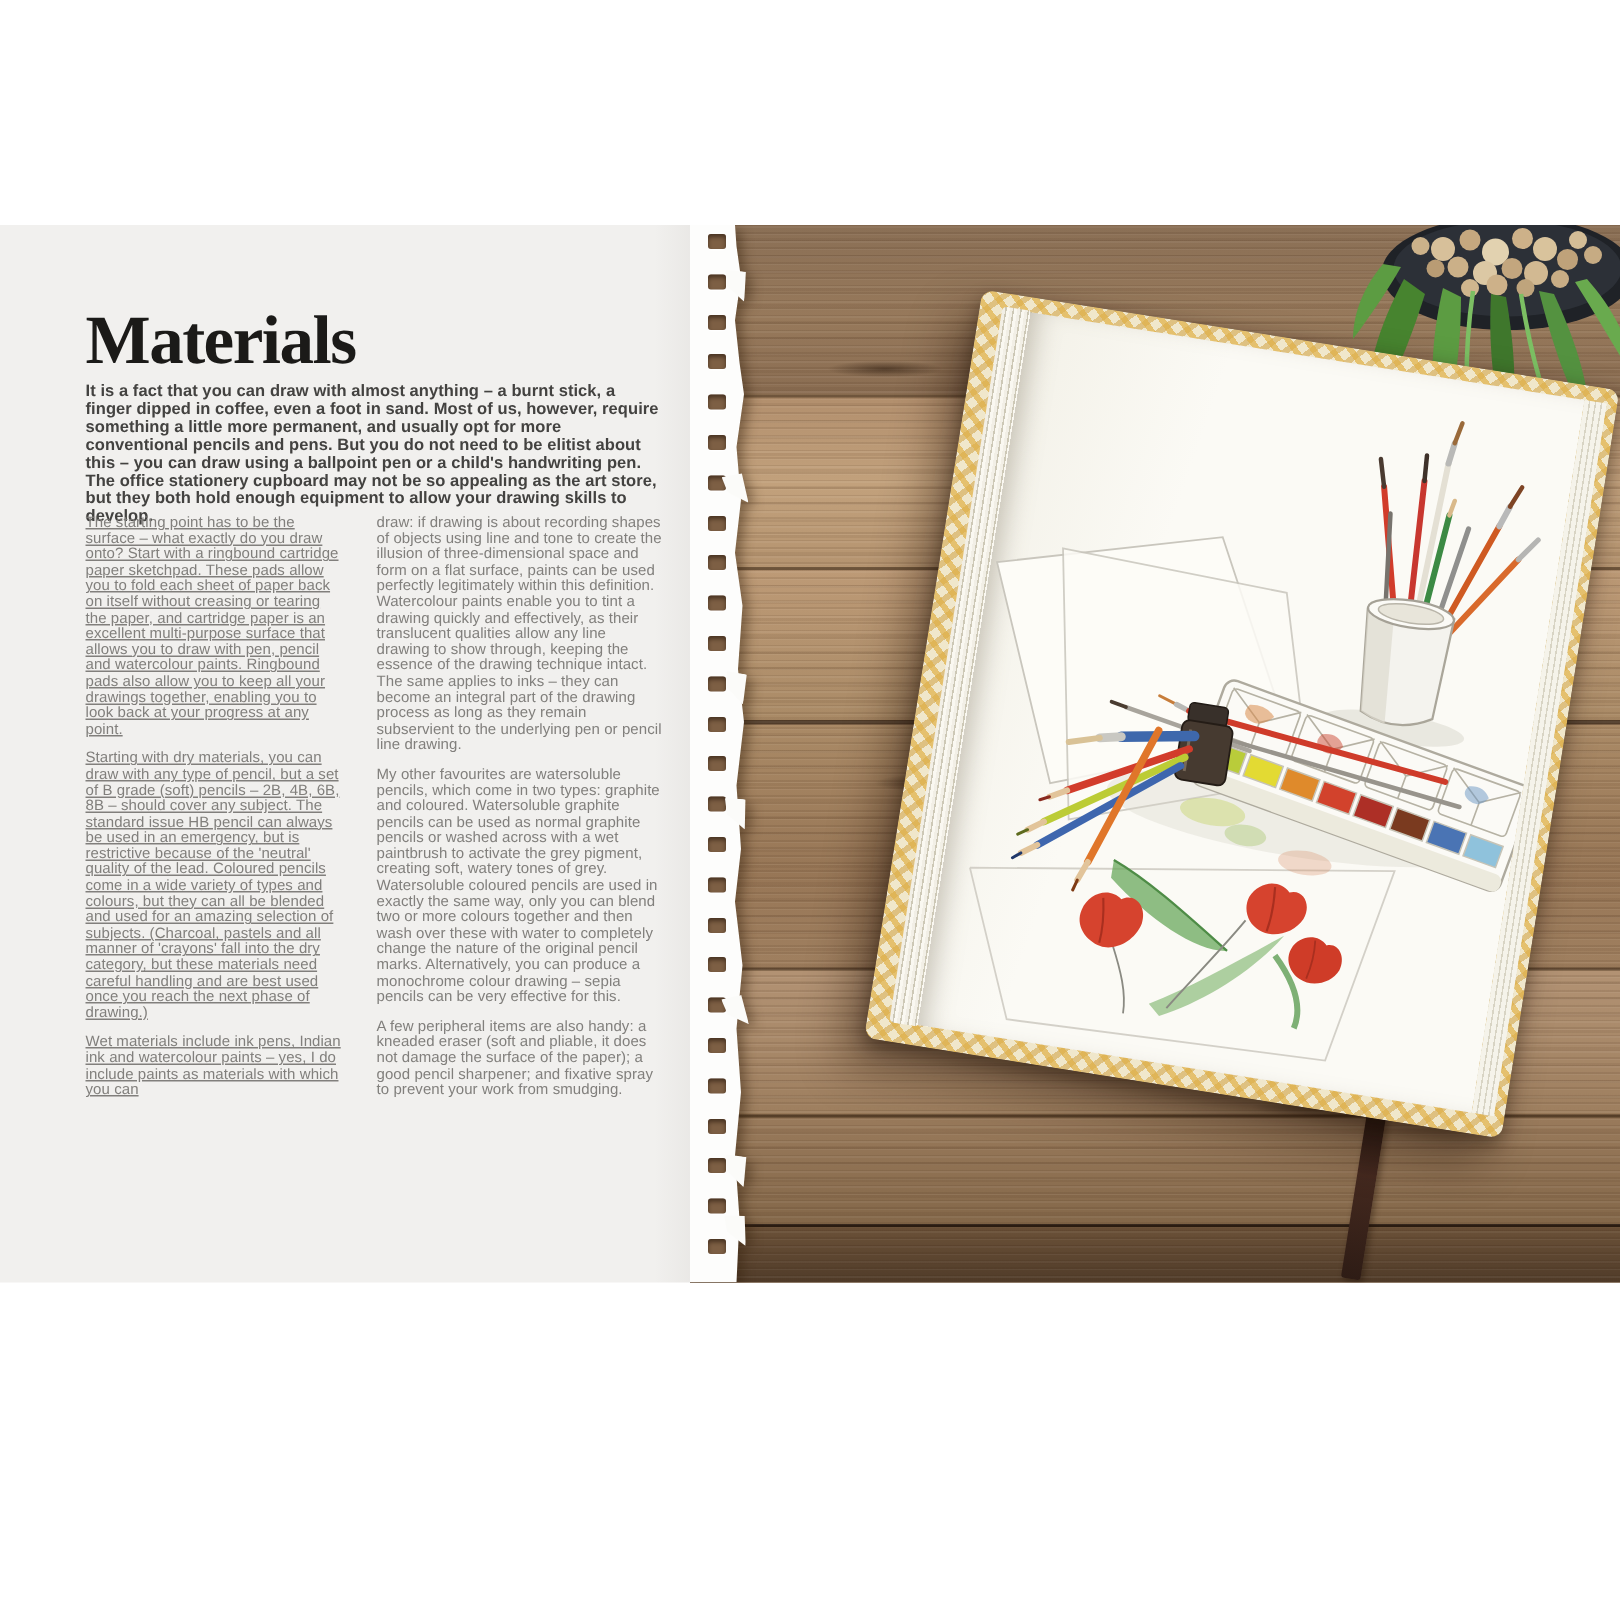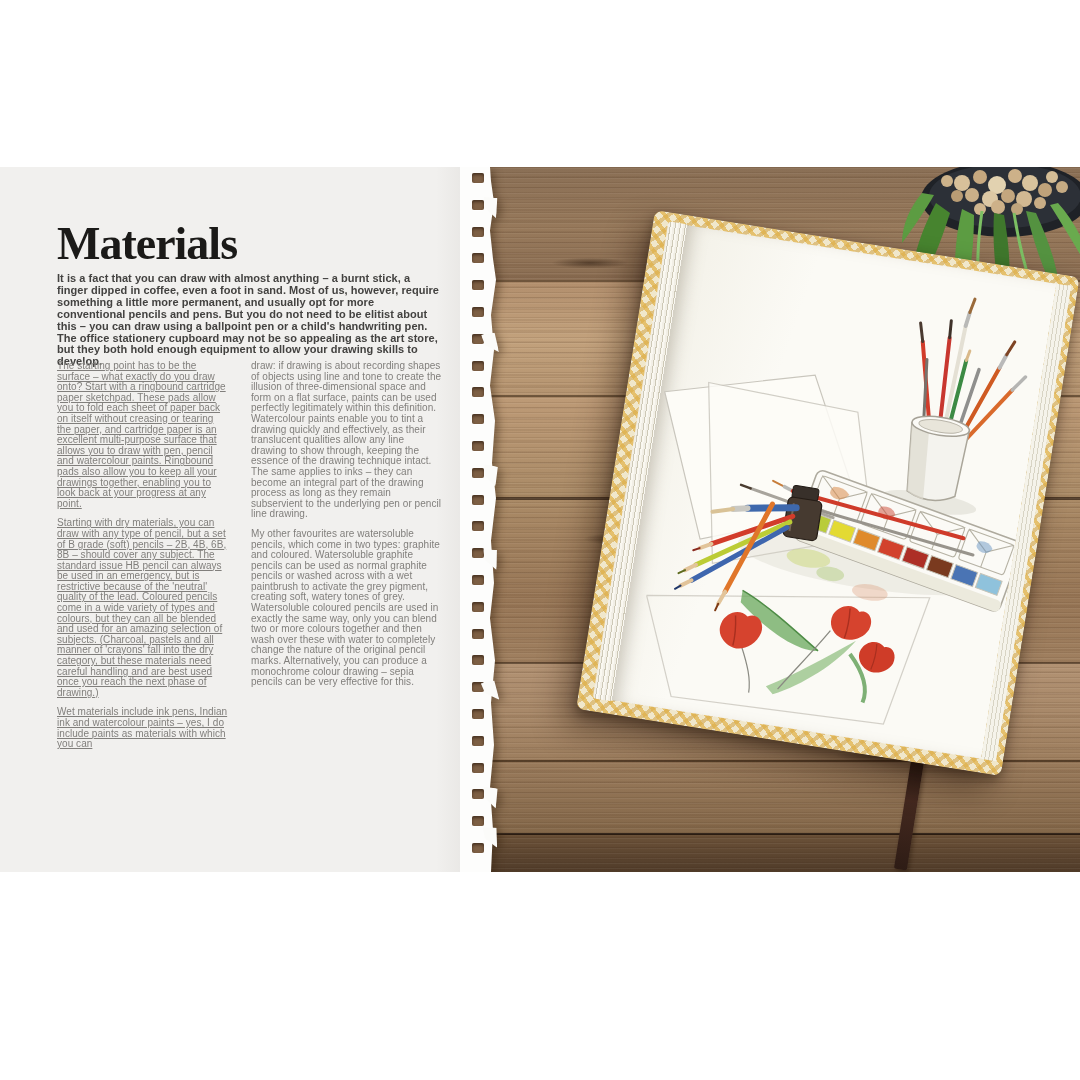--- a/index.html
+++ b/index.html
@@ -1,18 +1,18 @@
 <!DOCTYPE html>
 <html><head>
 <meta charset="utf-8">
 <style>
   html,body{margin:0;padding:0;background:#ffffff;}
   .canvas{position:relative;width:1080px;height:1080px;background:#ffffff;overflow:hidden;
           font-family:"Liberation Sans",sans-serif;}
-  .band{position:absolute;left:0;top:167px;width:1080px;height:705px;}
+  .band{position:absolute;left:0;top:150px;width:1080px;height:705px;}
 
   
   .left-page{position:absolute;left:0;top:0;width:462px;height:705px;background:#f1f0ee;}
   .left-page::after{content:"";position:absolute;right:0;top:0;bottom:0;width:26px;
       background:linear-gradient(90deg,rgba(0,0,0,0) 0%,rgba(90,80,70,0.05) 100%);}
   .page-title{position:absolute;left:57px;top:54px;margin:0;
       font-family:"Liberation Serif",serif;font-weight:bold;font-size:46px;line-height:1;
       letter-spacing:-1px;color:#1b1a18;}
   .intro{position:absolute;left:57px;top:106px;width:386px;margin:0;
       font-size:11px;font-weight:bold;line-height:11.9px;letter-spacing:0.05px;color:#434240;}
@@ -90,20 +90,21 @@
       <p class="intro">It is a fact that you can draw with almost anything – a burnt stick, a finger dipped in coffee, even a foot in sand. Most of us, however, require something a little more permanent, and usually opt for more conventional pencils and pens. But you do not need to be elitist about this – you can draw using a ballpoint pen or a child's handwriting pen. The office stationery cupboard may not be so appealing as the art store, but they both hold enough equipment to allow your drawing skills to develop.</p>
       <div class="cols">
         <div class="col col-1">
           <p>The starting point has to be the surface – what exactly do you draw onto? Start with a ringbound cartridge paper sketchpad. These pads allow you to fold each sheet of paper back on itself without creasing or tearing the paper, and cartridge paper is an excellent multi-purpose surface that allows you to draw with pen, pencil and watercolour paints. Ringbound pads also allow you to keep all your drawings together, enabling you to look back at your progress at any point.</p>
           <p>Starting with dry materials, you can draw with any type of pencil, but a set of B grade (soft) pencils – 2B, 4B, 6B, 8B – should cover any subject. The standard issue HB pencil can always be used in an emergency, but is restrictive because of the 'neutral' quality of the lead. Coloured pencils come in a wide variety of types and colours, but they can all be blended and used for an amazing selection of subjects. (Charcoal, pastels and all manner of 'crayons' fall into the dry category, but these materials need careful handling and are best used once you reach the next phase of drawing.)</p>
           <p>Wet materials include ink pens, Indian ink and watercolour paints – yes, I do include paints as materials with which you can</p>
         </div>
         <div class="col col-2">
           <p>draw: if drawing is about recording shapes of objects using line and tone to create the illusion of three-dimensional space and form on a flat surface, paints can be used perfectly legitimately within this definition. Watercolour paints enable you to tint a drawing quickly and effectively, as their translucent qualities allow any line drawing to show through, keeping the essence of the drawing technique intact. The same applies to inks – they can become an integral part of the drawing process as long as they remain subservient to the underlying pen or pencil line drawing.</p>
           <p>My other favourites are watersoluble pencils, which come in two types: graphite and coloured. Watersoluble graphite pencils can be used as normal graphite pencils or washed across with a wet paintbrush to activate the grey pigment, creating soft, watery tones of grey. Watersoluble coloured pencils are used in exactly the same way, only you can blend two or more colours together and then wash over these with water to completely change the nature of the original pencil marks. Alternatively, you can produce a monochrome colour drawing – sepia pencils can be very effective for this.</p>
+          <p>A few peripheral items are also handy: a kneaded eraser (soft and pliable, it does not damage the surface of the paper); a good pencil sharpener; and fixative spray to prevent your work from smudging.</p>
         </div>
       </div>
     </section>
 
     <section class="photo">
       <div class="plank pk1"></div>
       <div class="plank pk2"></div>
       <div class="plank pk3"></div>
       <div class="plank pk4"></div>
       <div class="plank pk5"></div>

